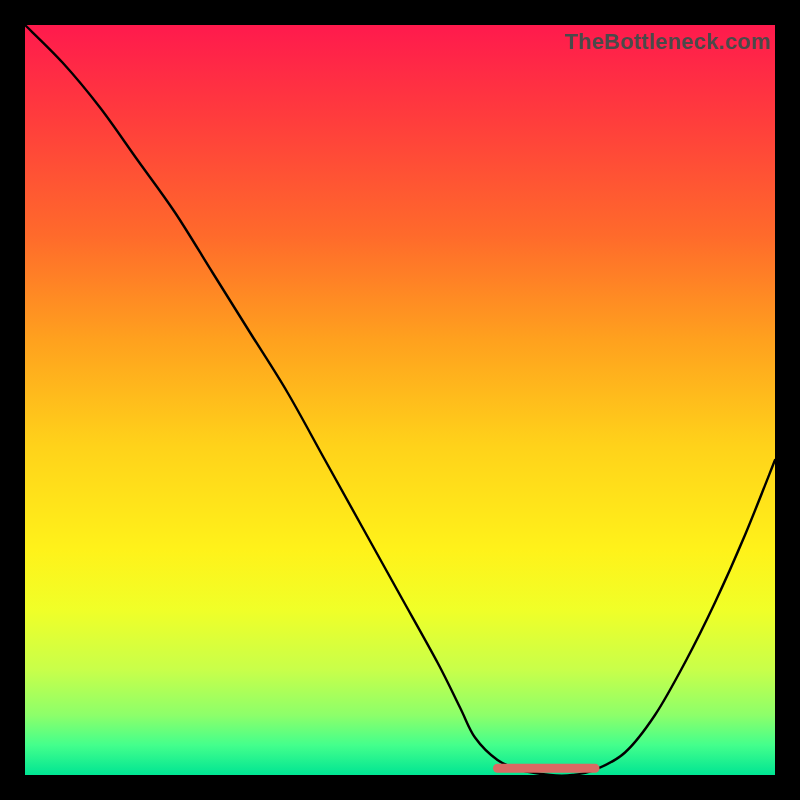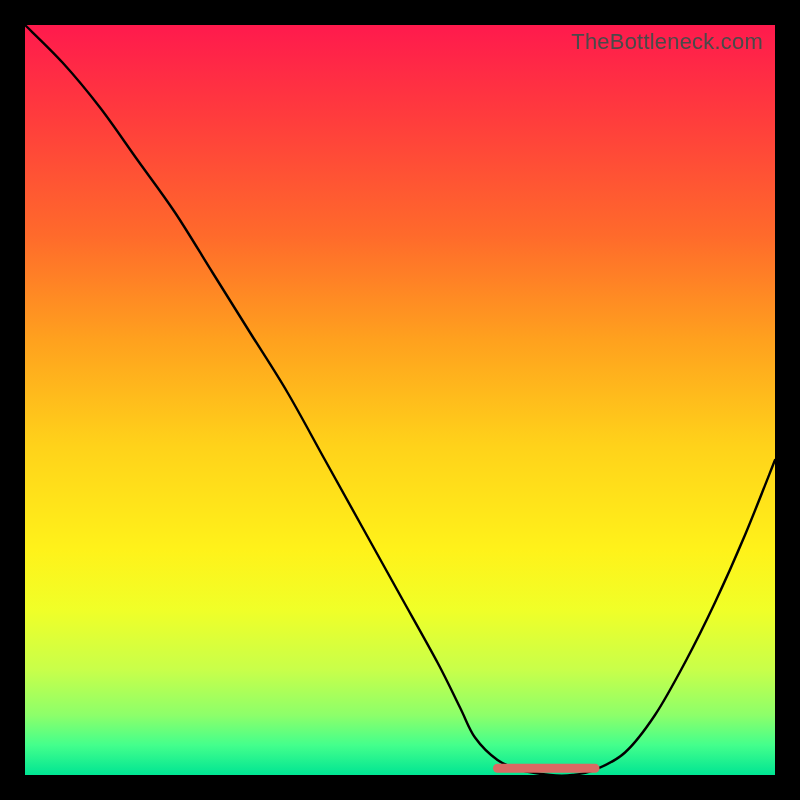--- a/index.html
+++ b/index.html
@@ -26,24 +26,24 @@
       #fff21a 70%,
       #f0ff28 78%,
       #c8ff4a 86%,
       #8dff6a 92%,
       #44ff8c 96%,
       #00e593 100%);
   }
   .watermark {
     position: absolute;
     top: 4px;
-    right: 12px;
+    right: 4px;
     color: #4a4a4a;
     font-size: 22px;
-    font-weight: 400;
+    font-weight: 700;
     letter-spacing: 0.2px;
     user-select: none;
   }
   svg.plot {
     position: absolute;
     left: 0;
     top: 0;
     width: 750px;
     height: 750px;
     overflow: visible;

